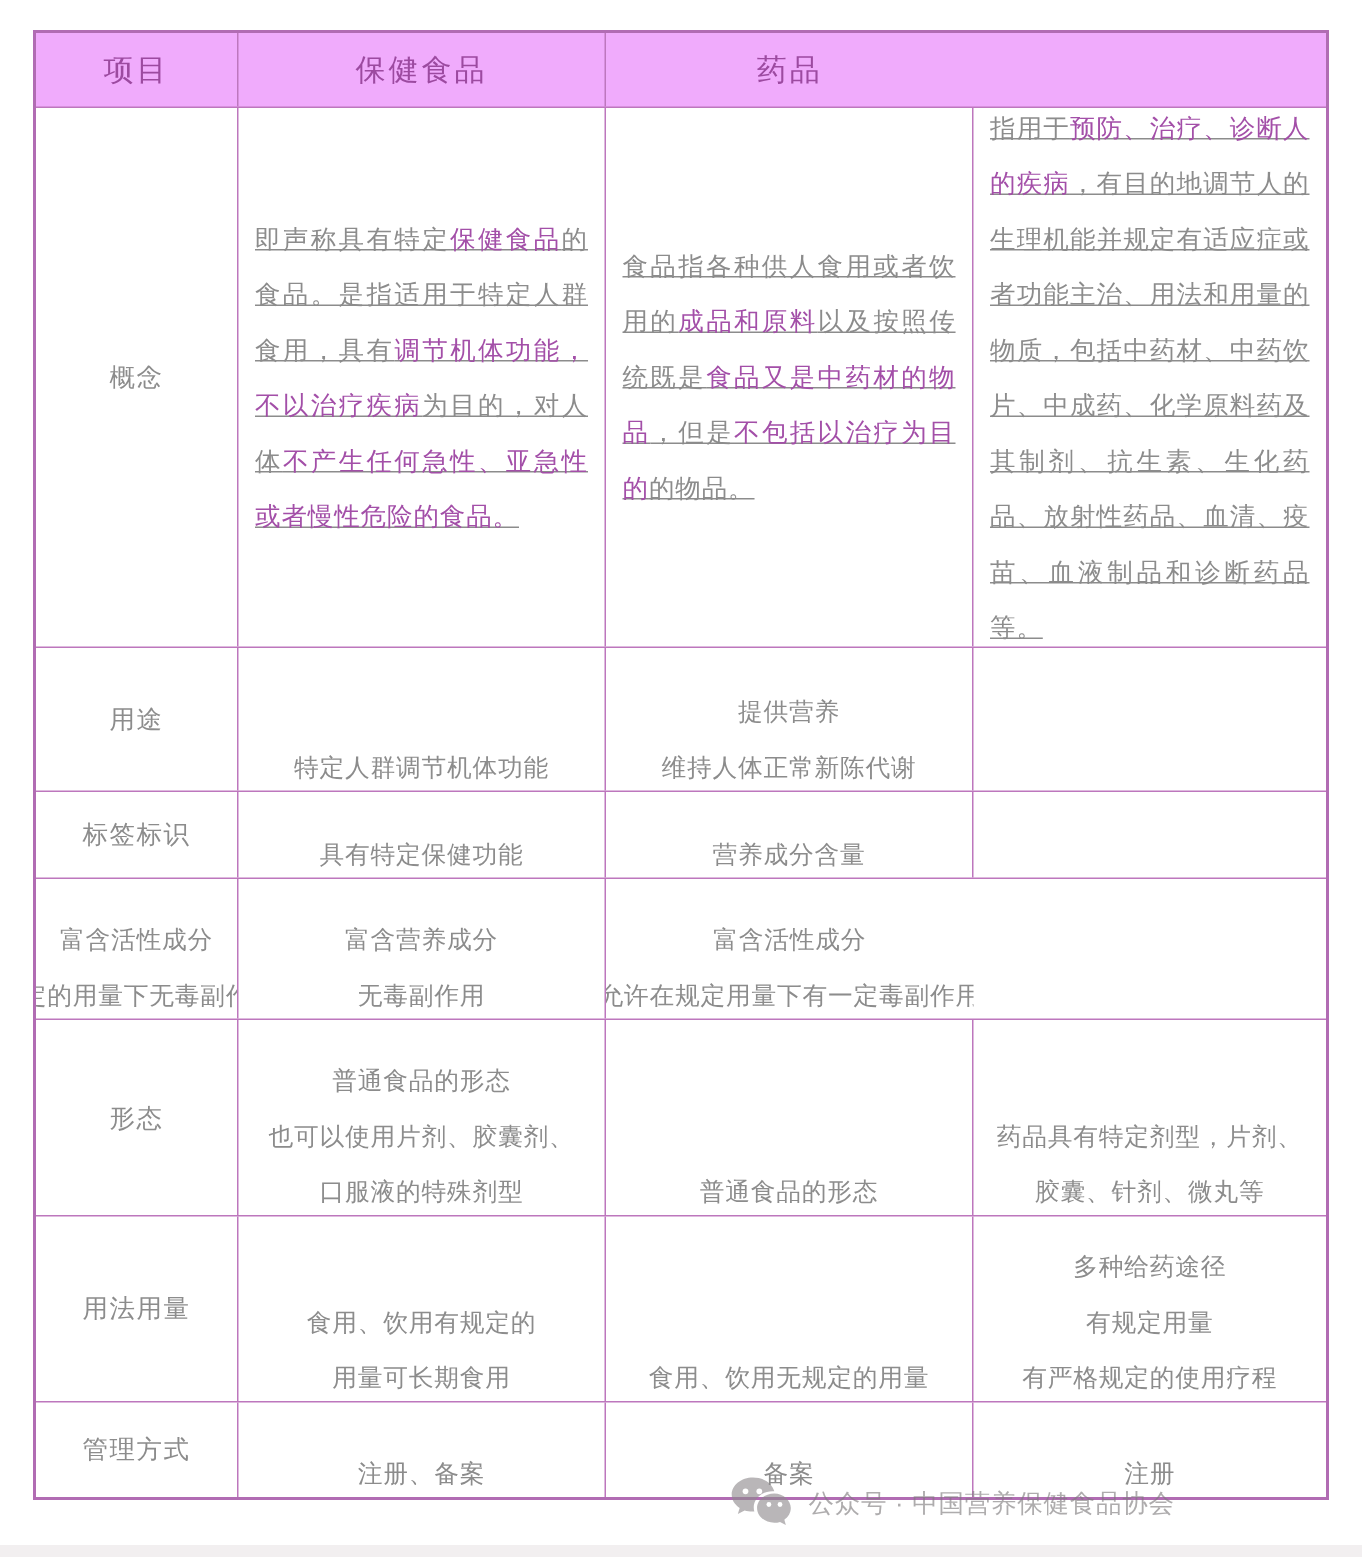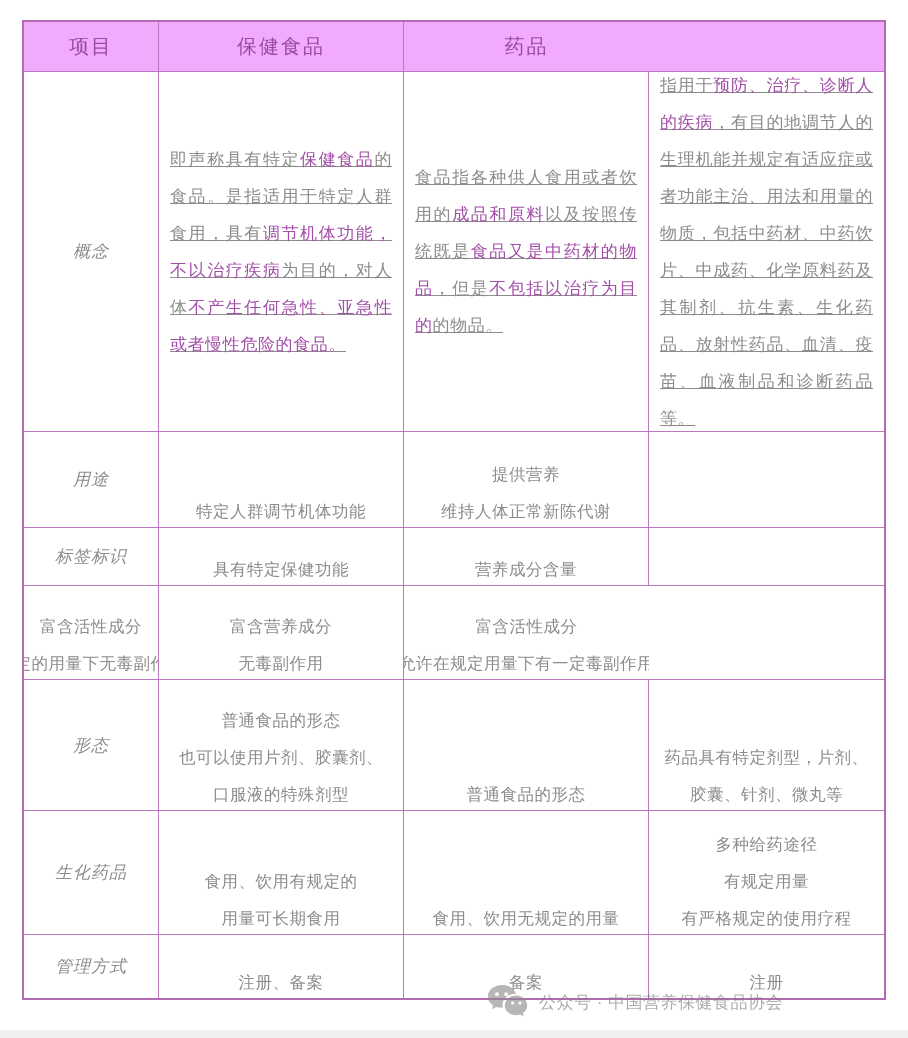--- a/index.html
+++ b/index.html
@@ -29,21 +29,21 @@
   .tr:last-child{border-bottom:none;}
   .r0{height:360px}.r1{height:96px}.r2{height:58px}.r3{height:94px}
   .r4{height:131px}.r5{height:124px}.r6{height:63px}
   .td{
     border-right:1.5px solid #bd77bd;box-sizing:border-box;
     color:#8c8c8c;overflow:hidden;
   }
   .td.c3{border-right:none;}
   .lab{
     display:flex;align-items:center;justify-content:center;
-    font-size:17px;letter-spacing:1px;font-style:italic;
+    font-size:17px;letter-spacing:1px;
   }
   .ctr{
     display:flex;flex-direction:column;align-items:center;justify-content:flex-end;
     gap:15px;padding:4px 2px;
   }
   .line{font-size:16.5px;letter-spacing:.5px;white-space:nowrap;}
   .seg{display:flex;align-items:center;padding:0 11px;text-decoration:underline;}
   .para{
     margin:0;font-size:17px;line-height:37px;letter-spacing:.6px;
     text-align:justify;color:#8c8c8c;
@@ -127,21 +127,21 @@
         </div>
         <div class="td c2 ctr">
           <div class="line">普通食品的形态</div>
         </div>
         <div class="td c3 ctr">
           <div class="line">药品具有特定剂型，片剂、</div>
           <div class="line">胶囊、针剂、微丸等</div>
         </div>
       </div>
       <div class="tr r5">
-        <div class="td c0 lab">生化药品</div>
+        <div class="td c0 lab">用法用量</div>
         <div class="td c1 ctr">
           <div class="line">食用、饮用有规定的</div>
           <div class="line">用量可长期食用</div>
         </div>
         <div class="td c2 ctr">
           <div class="line">食用、饮用无规定的用量</div>
         </div>
         <div class="td c3 ctr">
           <div class="line">多种给药途径</div>
           <div class="line">有规定用量</div>

